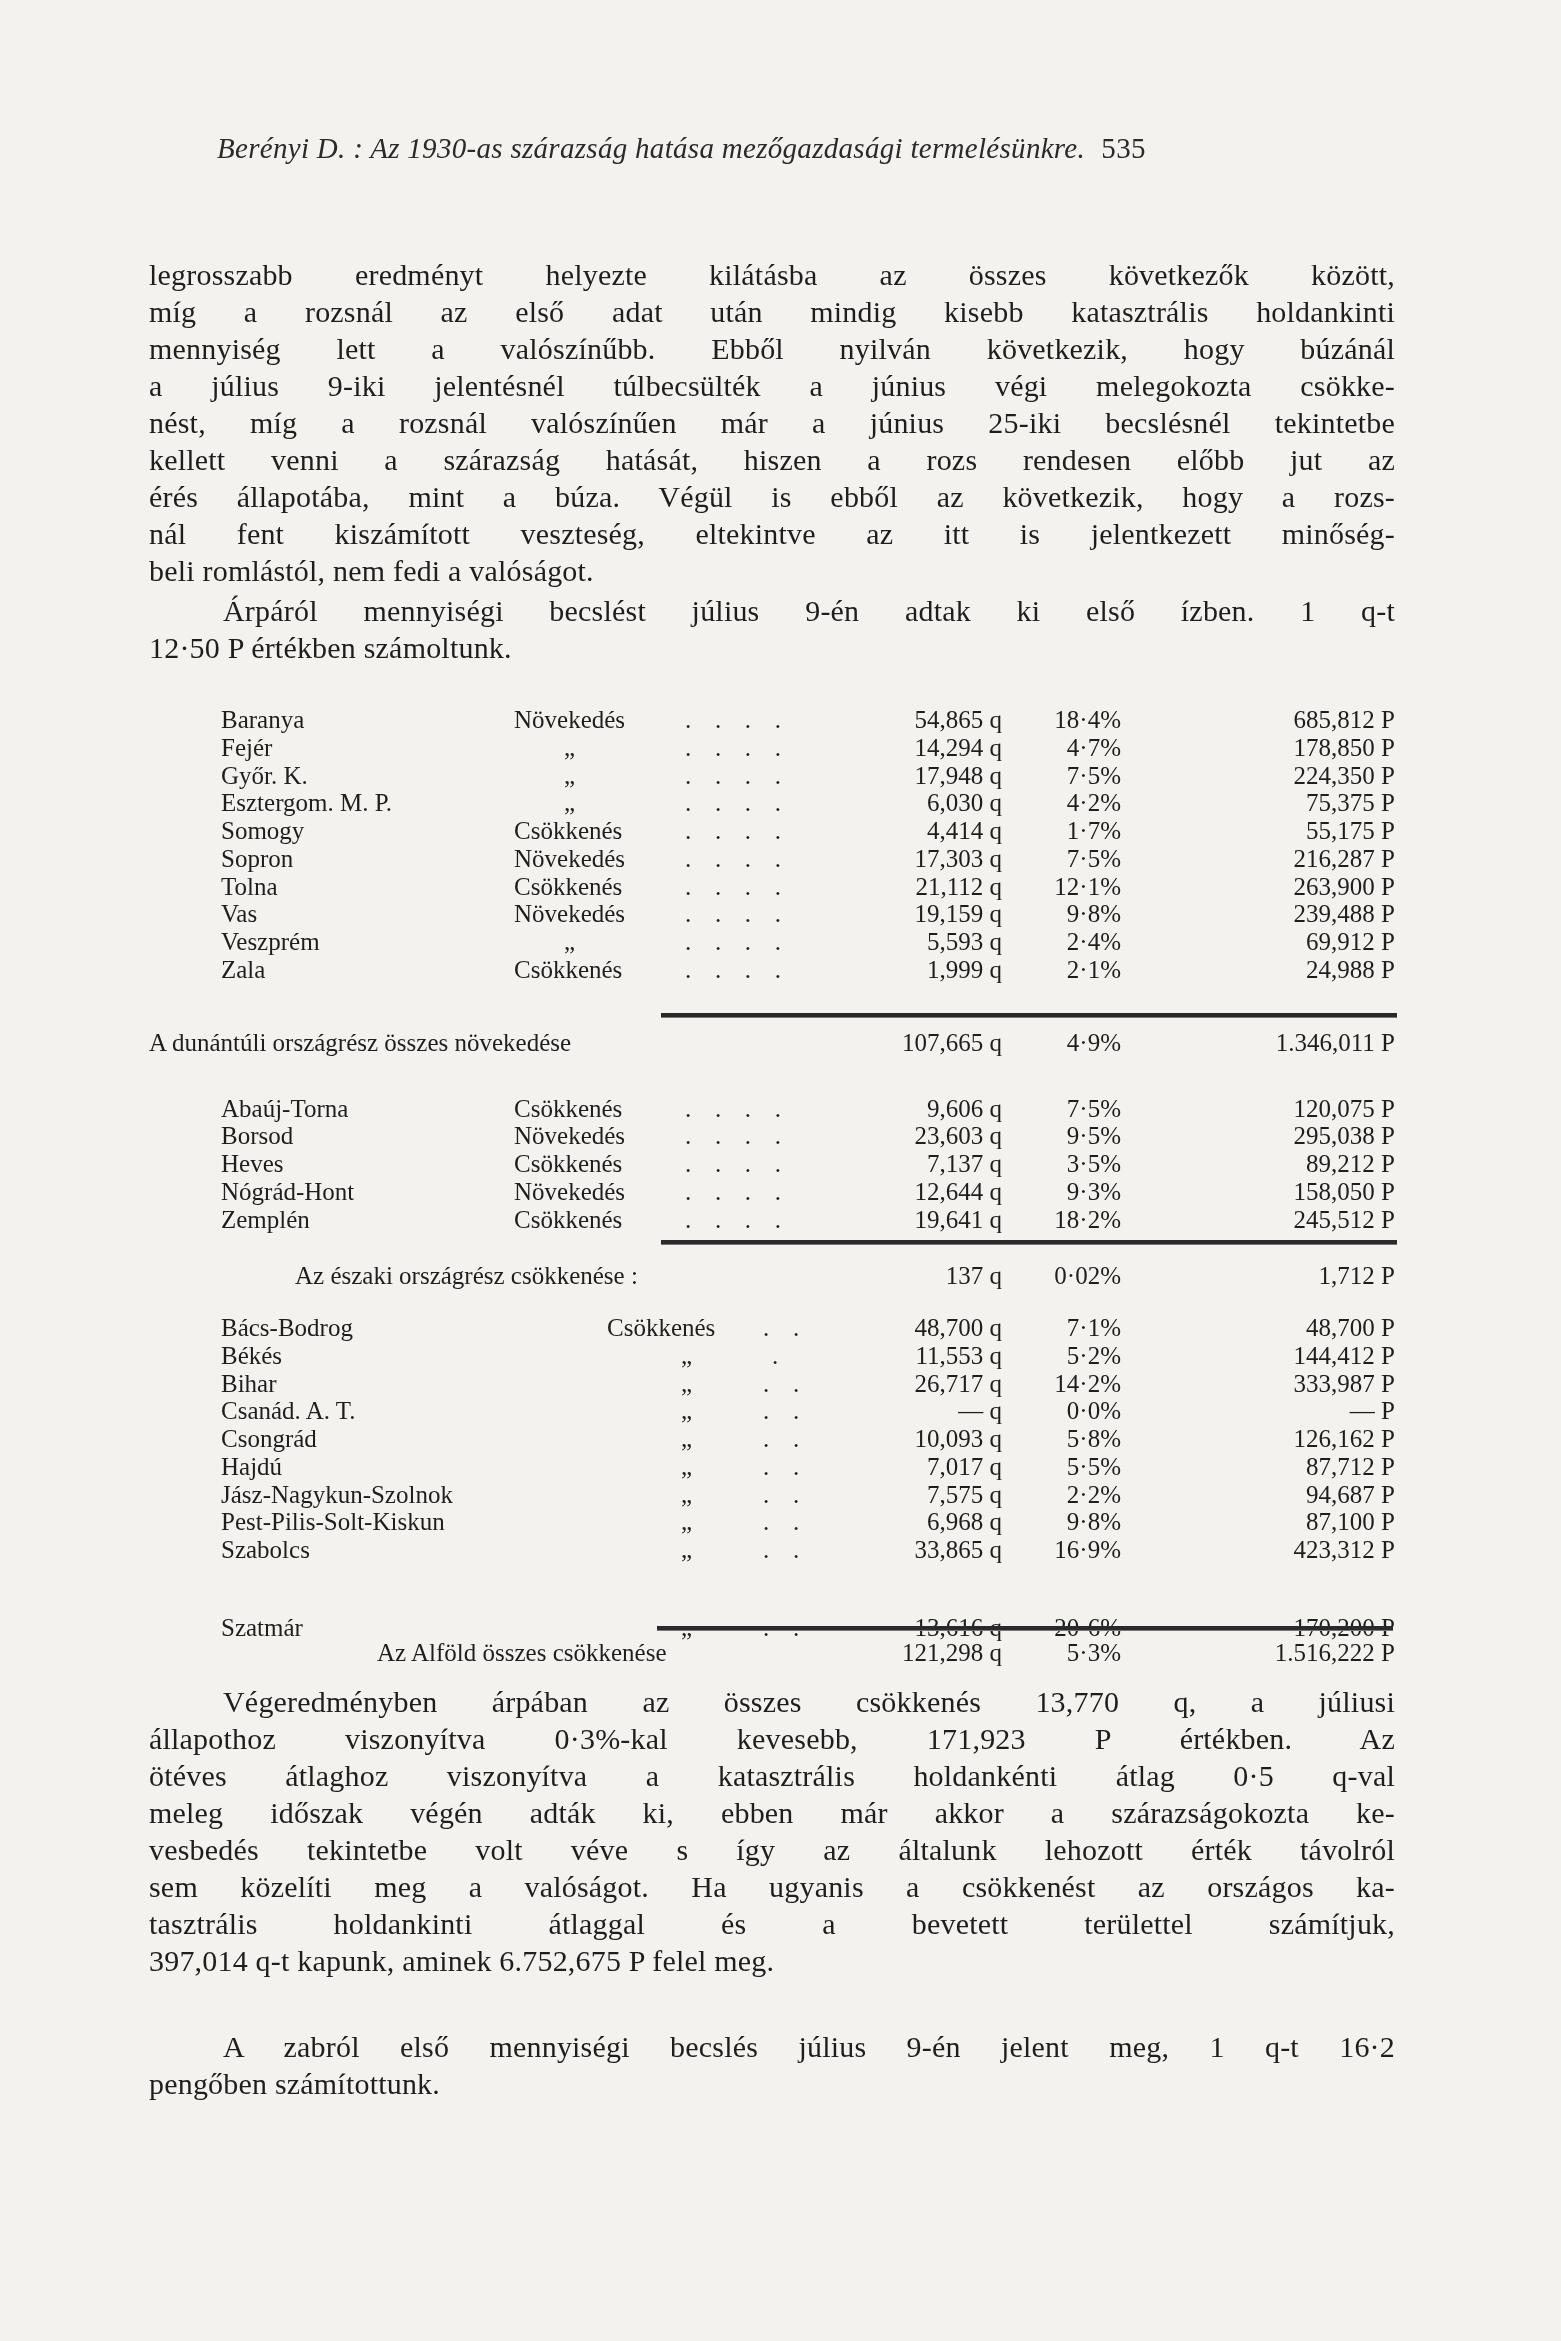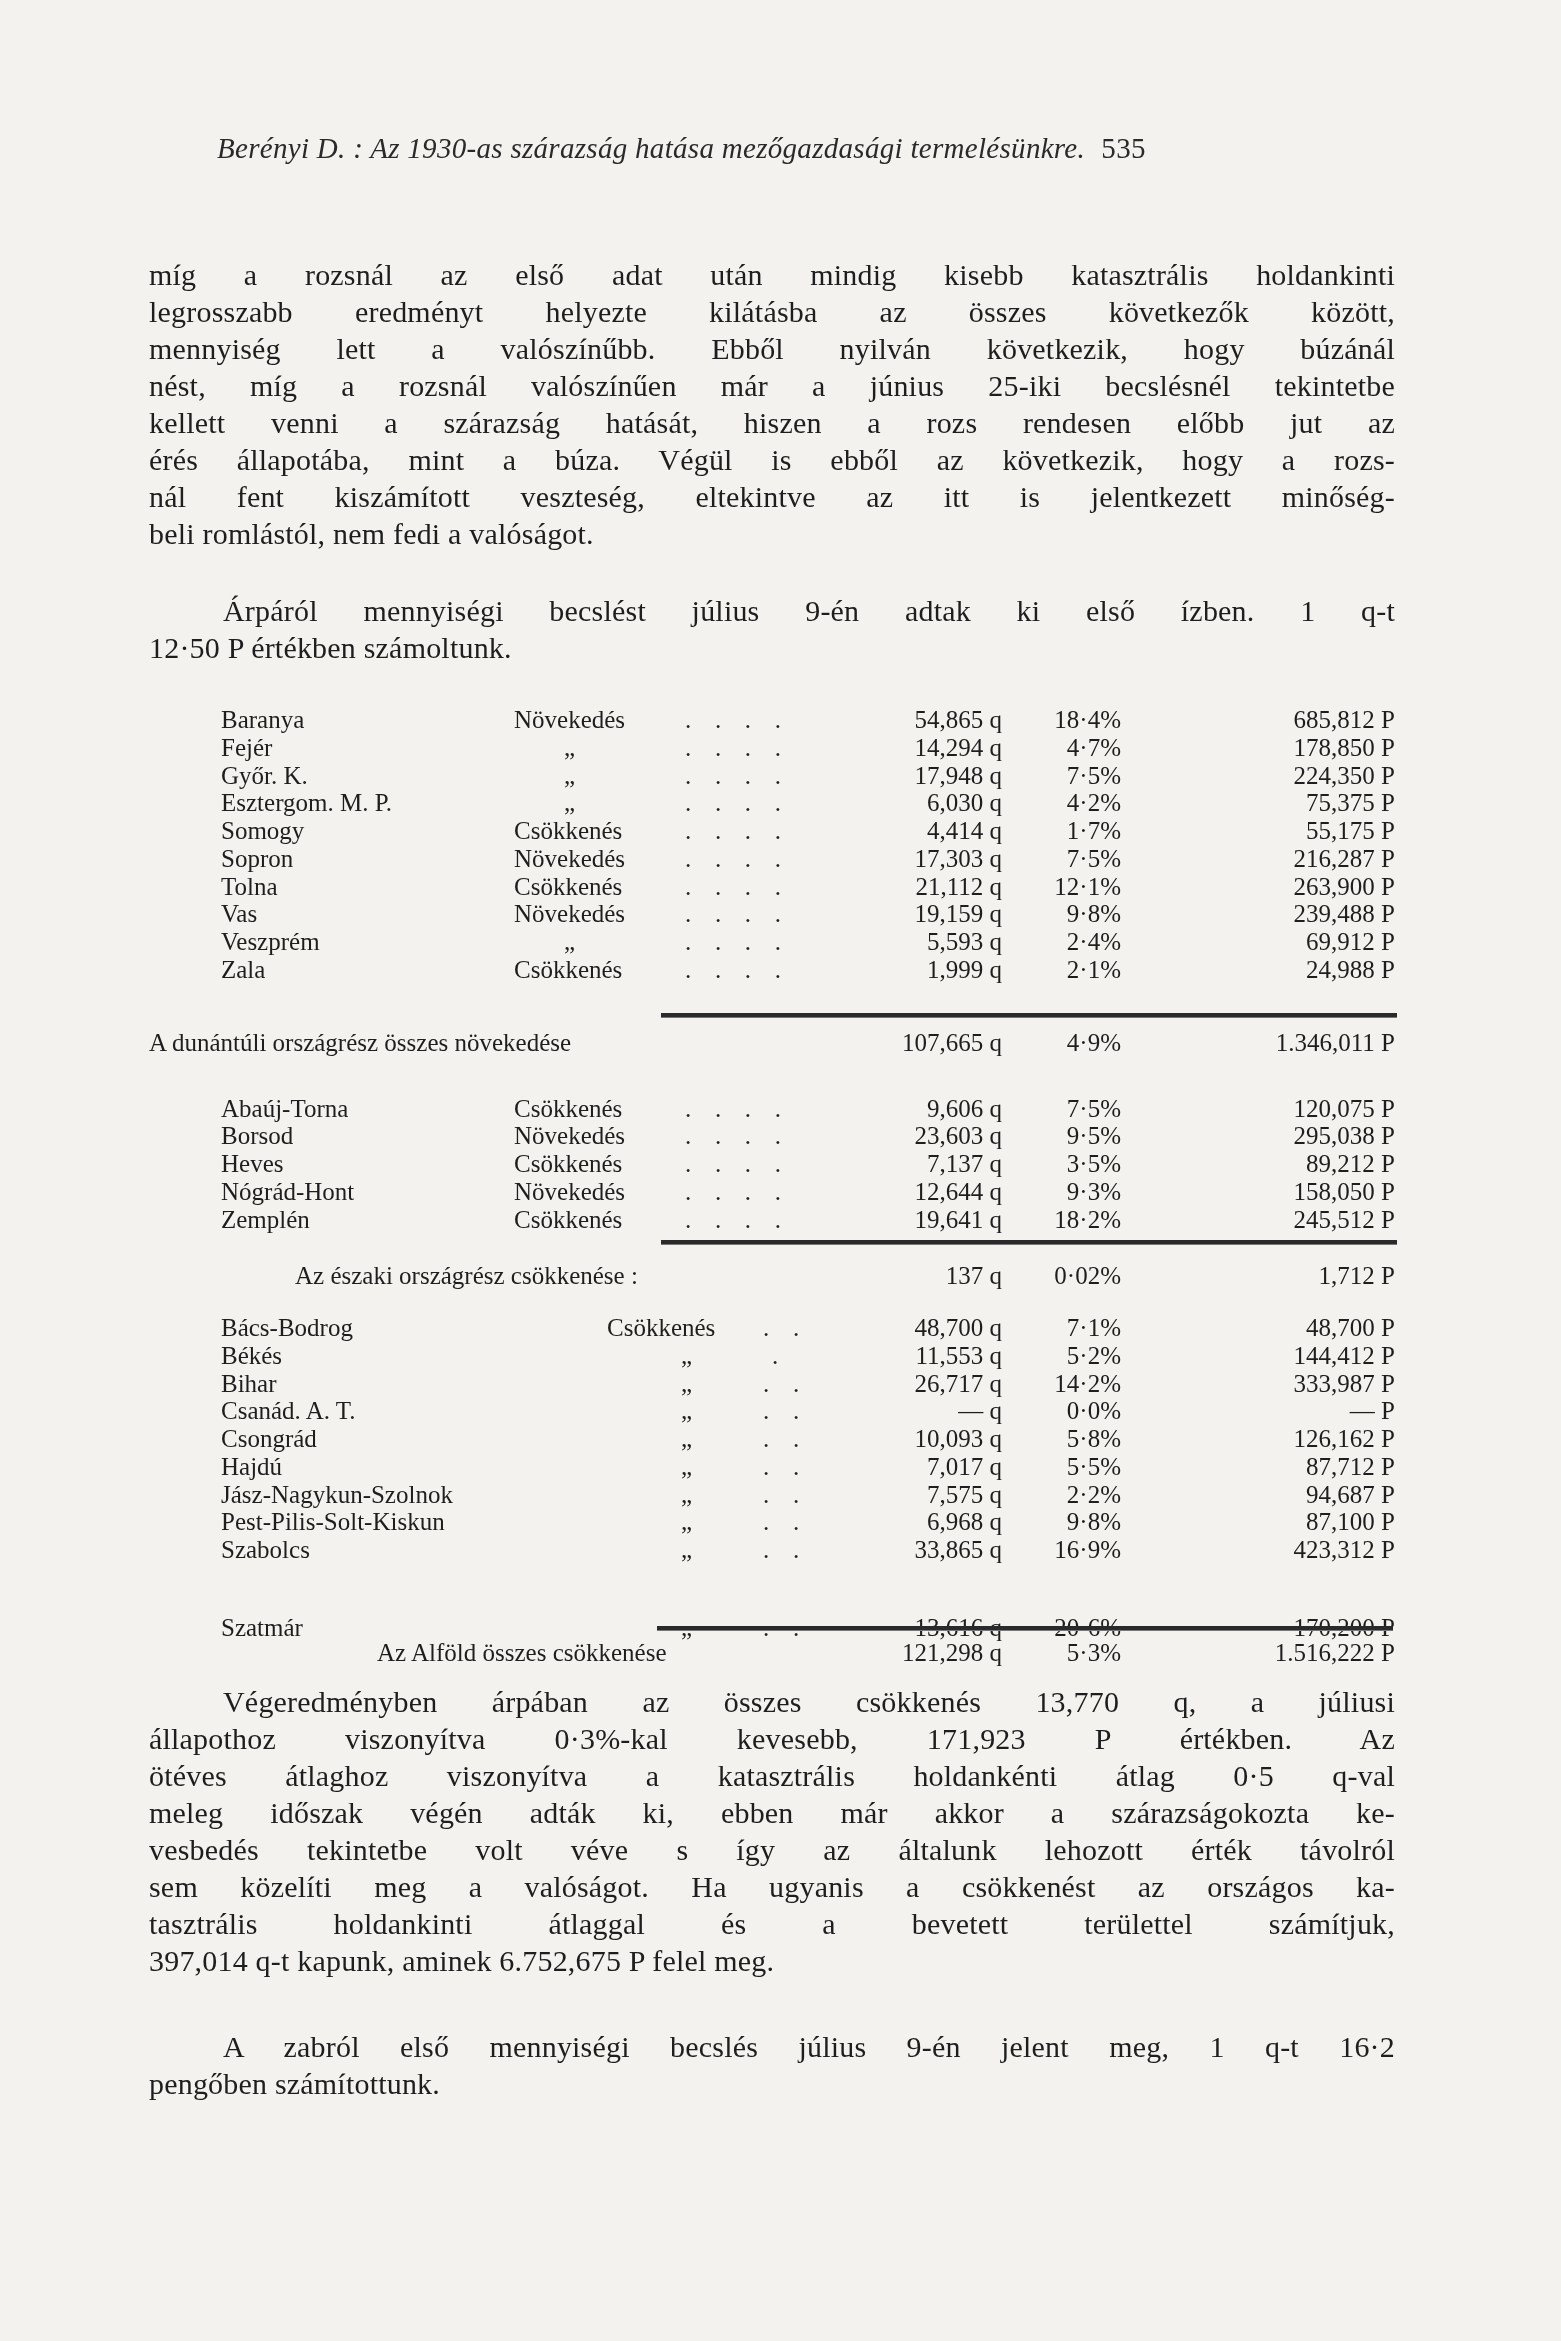--- a/index.html
+++ b/index.html
@@ -48,23 +48,24 @@
 <body>
 
 <div class="page">
 
   <div class="header">
     <span>Berényi D. : Az 1930-as szárazság hatása mezőgazdasági termelésünkre.</span>
     <span class="pageno">535</span>
   </div>
 
   <div class="para" style="top:256px;">
+    <span class="line">legrosszabb eredményt helyezte kilátásba az összes következők között,</span>
     <span class="line">míg a rozsnál az első adat után mindig kisebb katasztrális holdankinti</span>
-    <span class="line">legrosszabb eredményt helyezte kilátásba az összes következők között,</span>
     <span class="line">mennyiség lett a valószínűbb. Ebből nyilván következik, hogy búzánál</span>
+    <span class="line">a július 9-iki jelentésnél túlbecsülték a június végi melegokozta csökke-</span>
     <span class="line">nést, míg a rozsnál valószínűen már a június 25-iki becslésnél tekintetbe</span>
     <span class="line">kellett venni a szárazság hatását, hiszen a rozs rendesen előbb jut az</span>
     <span class="line">érés állapotába, mint a búza. Végül is ebből az következik, hogy a rozs-</span>
     <span class="line">nál fent kiszámított veszteség, eltekintve az itt is jelentkezett minőség-</span>
     <span class="line last">beli romlástól, nem fedi a valóságot.</span>
   </div>
 
   <div class="para" style="top:592px;">
     <span class="line indent">Árpáról mennyiségi becslést július 9-én adtak ki első ízben. 1 q-t</span>
     <span class="line last">12·50 P értékben számoltunk.</span>

